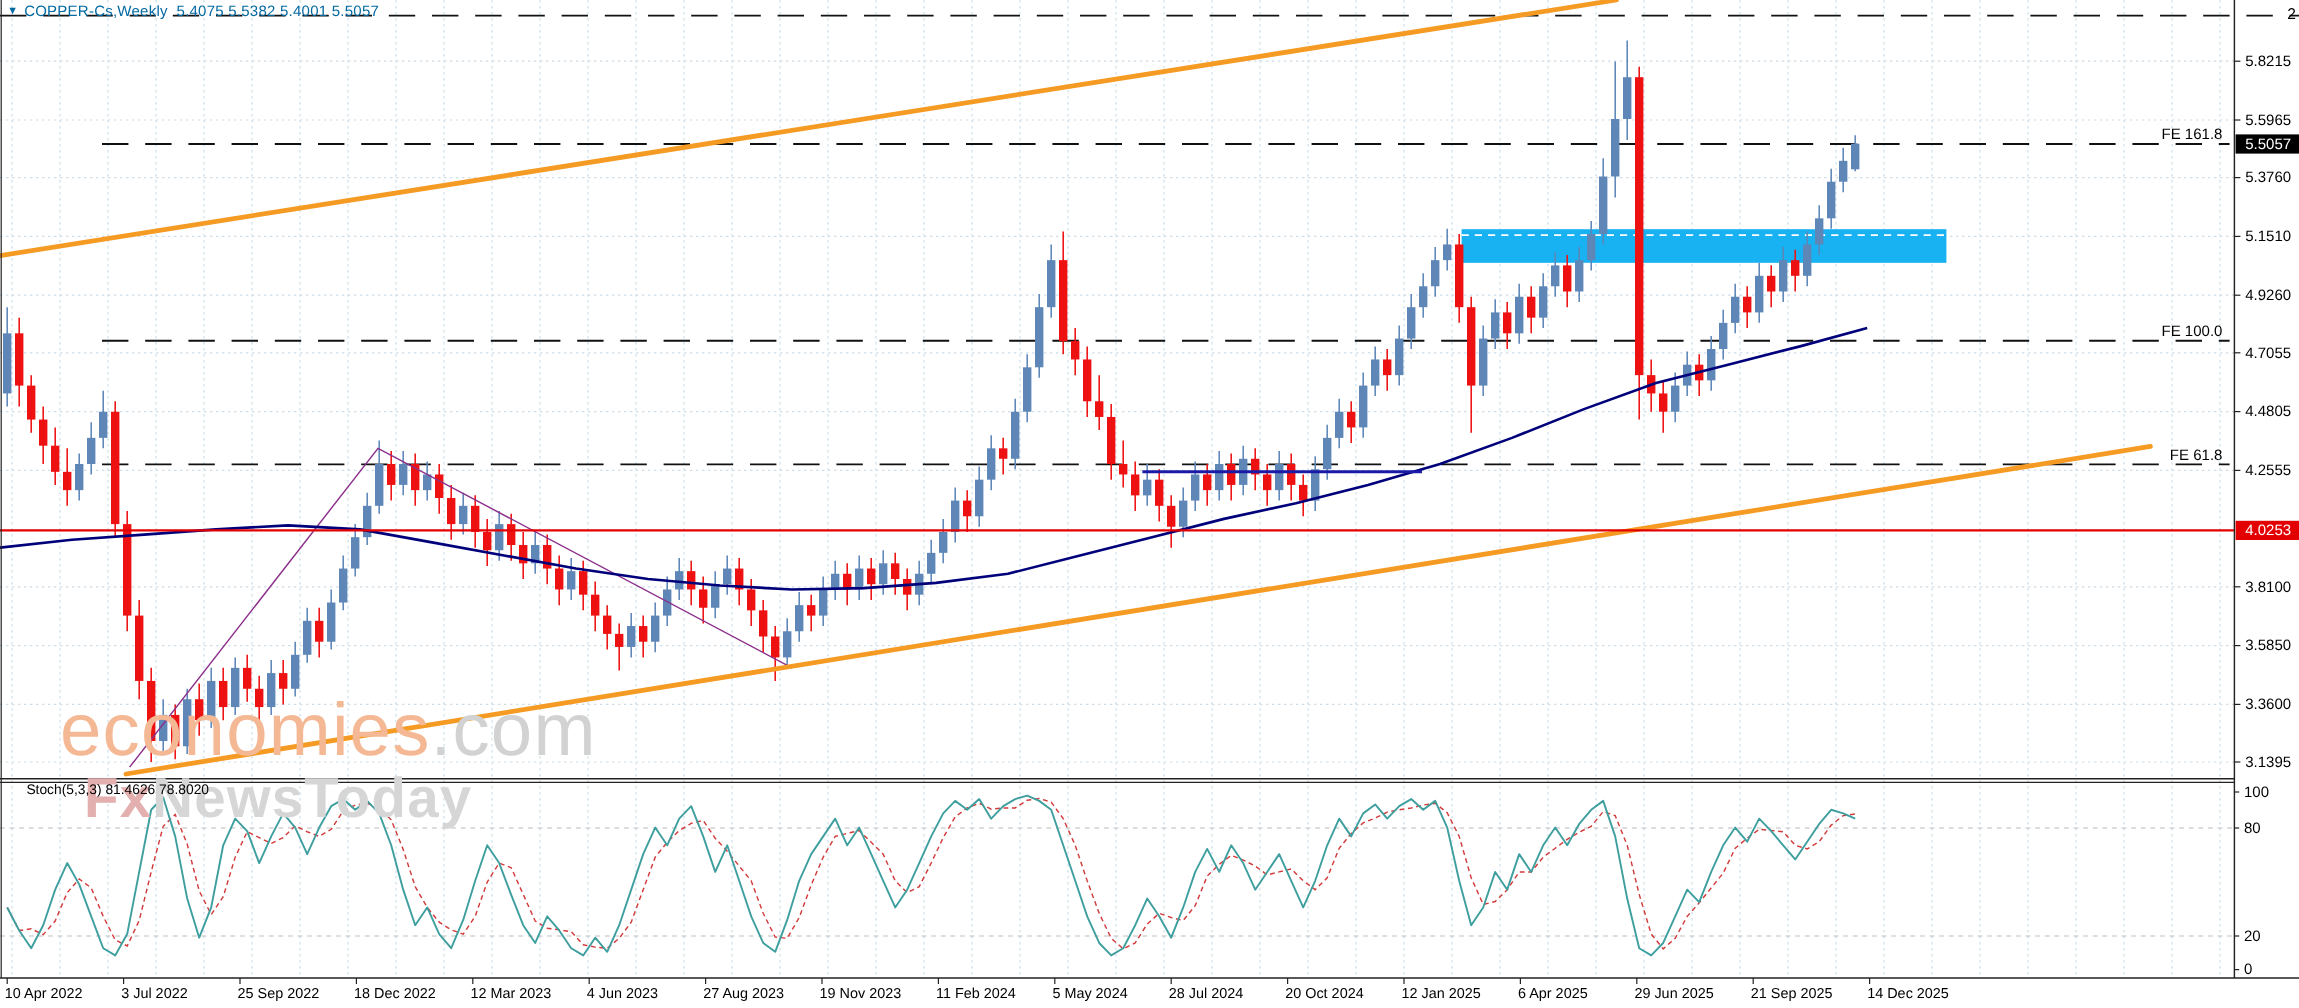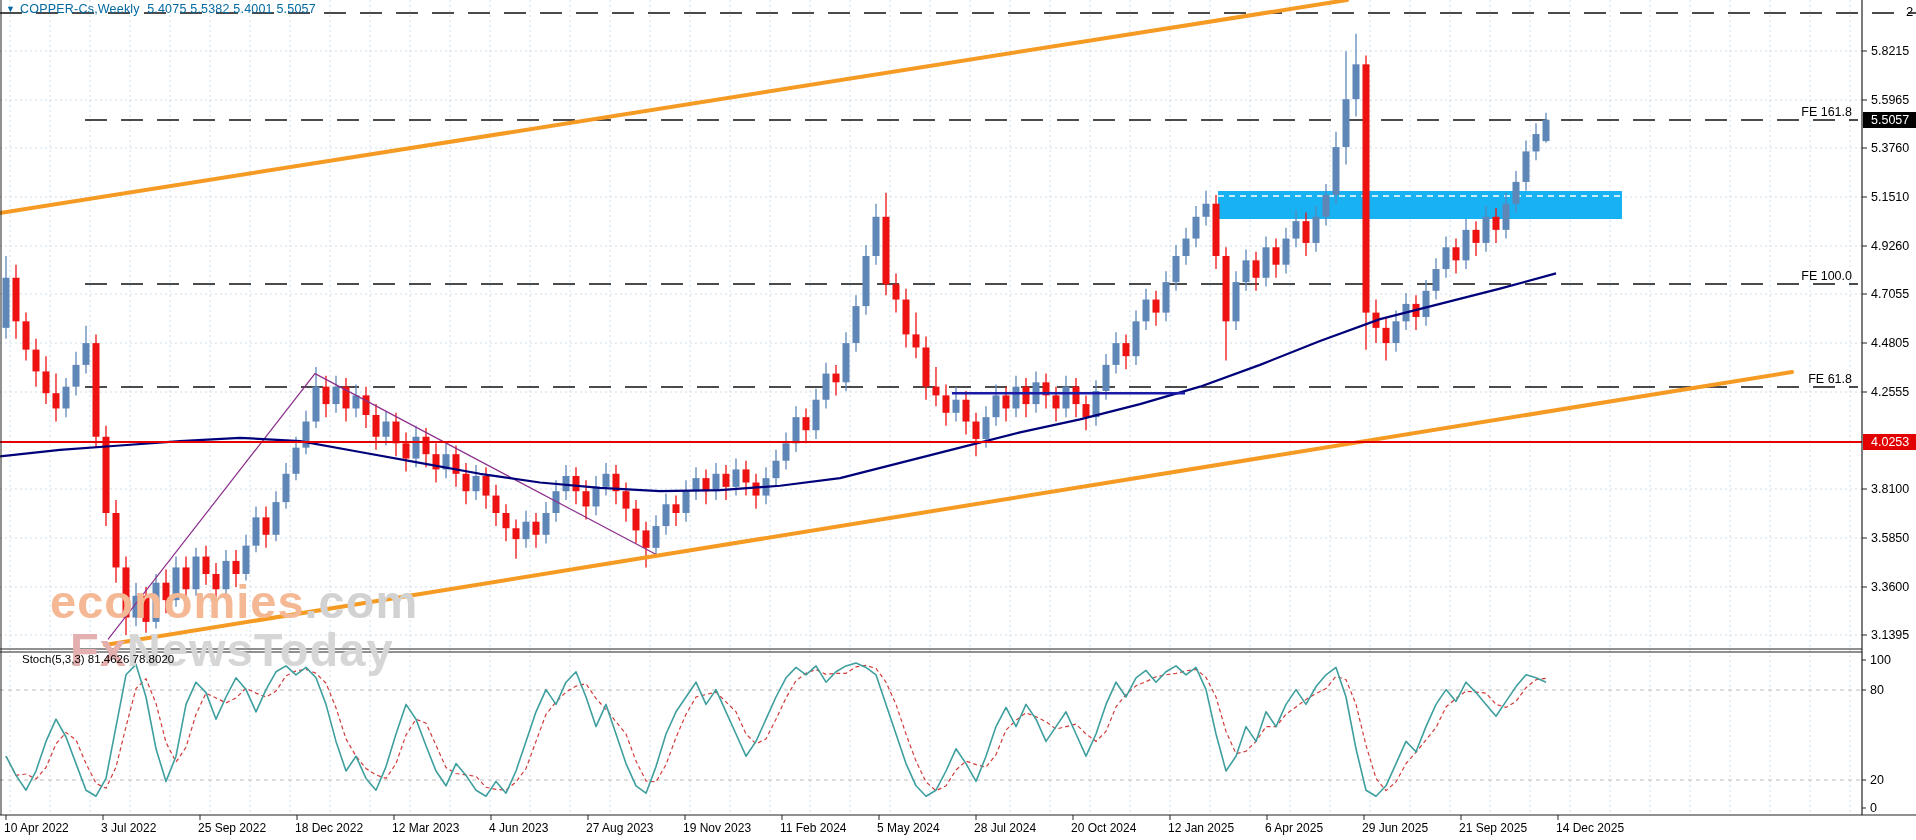--- a/index.html
+++ b/index.html
@@ -4,21 +4,21 @@
 <style>
   html,body{margin:0;padding:0;background:#fff;}
   #stage{position:relative;width:1916px;height:840px;background:#fff;overflow:hidden;
          font-family:"Liberation Sans",sans-serif;}
   #chart-svg{position:absolute;left:0;top:0;}
   .overlay{position:absolute;white-space:nowrap;}
   #title-bar{left:6px;top:2px;font-size:12.5px;color:#0369a1;letter-spacing:.2px;}
   #title-bar .tri{font-size:9px;margin-right:5px;position:relative;top:-1px;}
   #stoch-label{left:22px;top:653px;font-size:11.5px;color:#000;}
   #watermark{left:50px;top:578px;line-height:1.0;pointer-events:none;}
-  #watermark .l1{font-size:47px;font-weight:bold;letter-spacing:1px;}
+  #watermark .l1{font-size:62px;font-weight:normal;letter-spacing:1px;}
   #watermark .l2{font-size:47px;font-weight:bold;letter-spacing:1px;margin-left:20px;margin-top:1px;}
   svg text{font-family:"Liberation Sans",sans-serif;}
 </style>
 </head>
 <body>
 
 <div id="stage">
   <svg id="chart-svg" width="1916" height="840">
       <g>
         <line x1="10" y1="0" x2="10" y2="815" stroke="#cddeea" stroke-width="1" stroke-dasharray="2 3"></line>

